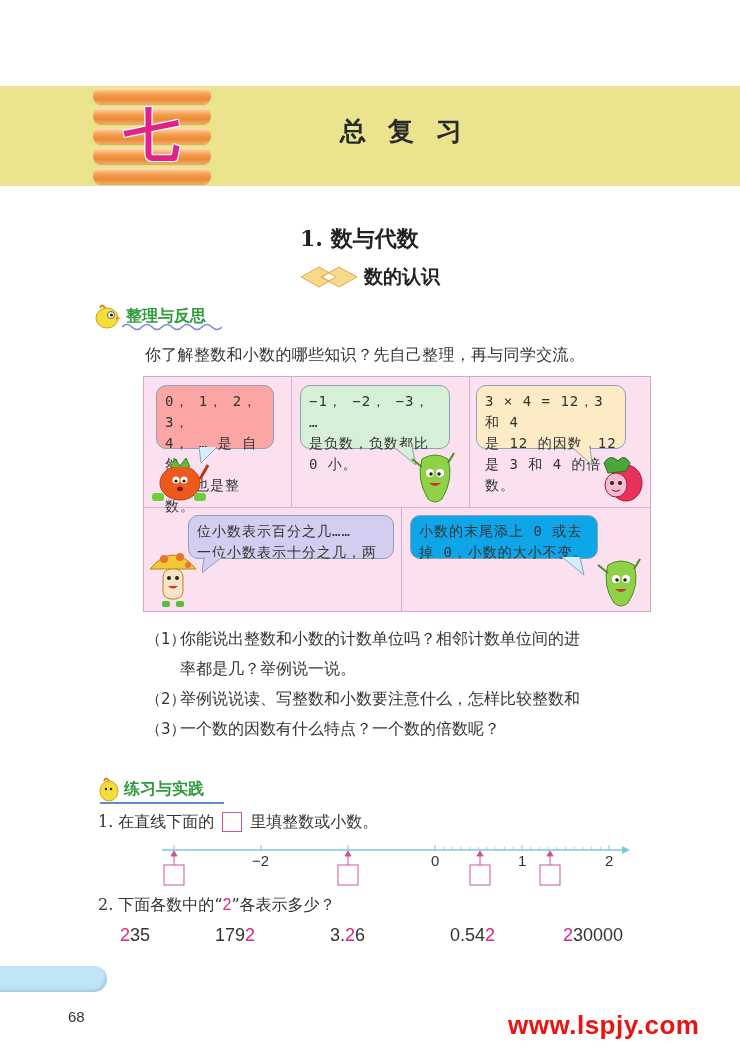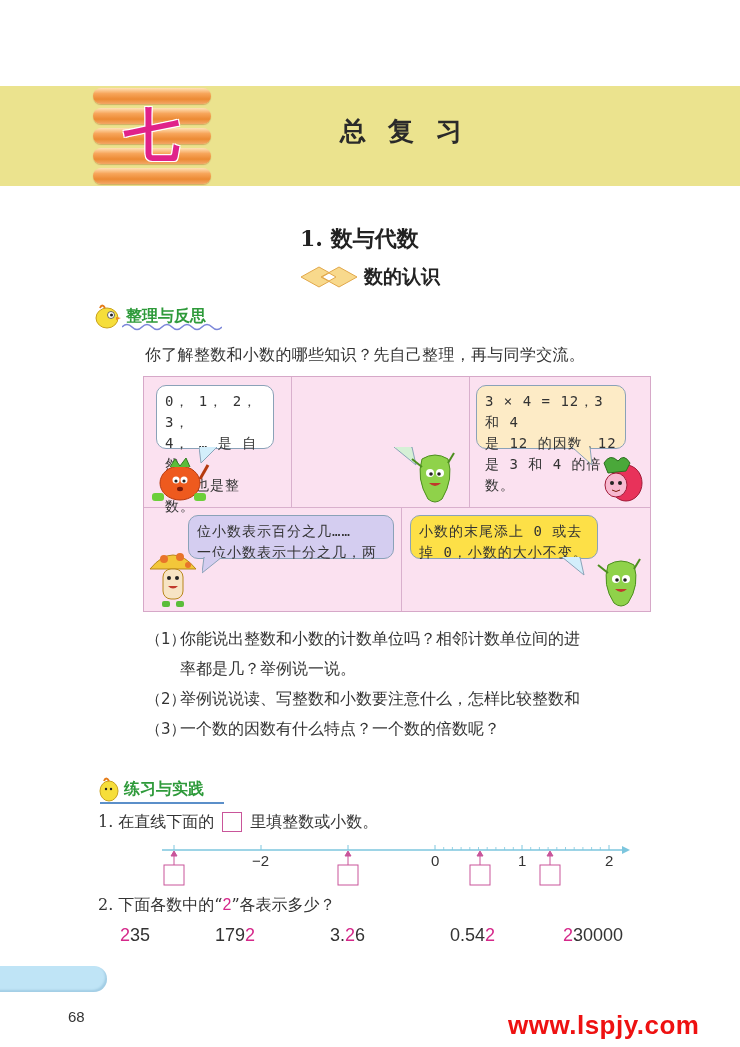--- a/index.html
+++ b/index.html
@@ -90,21 +90,21 @@
 </svg>
 
 <div class="abs intro">你了解整数和小数的哪些知识？先自己整理，再与同学交流。</div>
 
 <div class="abs panel">
   <div class="vline" style="left:147px;top:0;width:1px;height:130px"></div>
   <div class="vline" style="left:325px;top:0;width:1px;height:130px"></div>
   <div class="hline" style="left:0;top:130px;width:506px;height:1px"></div>
   <div class="vline" style="left:257px;top:130px;width:1px;height:104px"></div>
 
-  <div class="bubble" style="left:12px;top:8px;width:118px;height:64px;background:#ffffff;">
+  <div class="bubble" style="left:12px;top:8px;width:118px;height:64px;background:#fca5a5;">
     <div>0， 1， 2， 3，</div>
     <div>4， … 是 自 然</div>
     <div>数，也是整数。</div>
   </div>
   <svg class="abs" style="left:55px;top:70px" width="20" height="18">
       <polygon points="0,0 18,0 2,16" fill="#d3eefb" stroke="#8aa2b8"></polygon>
       <line x1="1" y1="0" x2="17" y2="0" stroke="#d3eefb" stroke-width="2"></line>
     </svg>
   <svg class="abs" style="left:6px;top:76px" width="62" height="52" viewBox="0 0 62 52">
     <ellipse cx="30" cy="30" rx="20" ry="17" fill="#ee5a1e" stroke="#b53a10"></ellipse>
@@ -112,20 +112,25 @@
     <circle cx="26" cy="27" r="3.5" fill="#fff"></circle>
       <circle cx="34" cy="27" r="3.5" fill="#fff"></circle>
     <circle cx="26" cy="28" r="1.6" fill="#222"></circle>
       <circle cx="34" cy="28" r="1.6" fill="#222"></circle>
     <ellipse cx="30" cy="36" rx="3" ry="2.2" fill="#7a1a0a"></ellipse>
     <rect x="2" y="40" width="12" height="8" rx="3" fill="#6ccf3a"></rect>
     <rect x="44" y="40" width="12" height="8" rx="3" fill="#6ccf3a"></rect>
     <path d="M50 26 L58 12" stroke="#b53a10" stroke-width="3"></path>
   </svg>
 
+  <div class="bubble" style="left:156px;top:8px;width:150px;height:64px;background:#d5f0d6;">
+    <div>−1， −2， −3， …</div>
+    <div>是负数，负数都比</div>
+    <div>0 小。</div>
+  </div>
   <svg class="abs" style="left:250px;top:70px" width="24" height="20">
       <polygon points="0,0 18,0 22,18" fill="#d5f0d6" stroke="#8aa2b8"></polygon>
       <line x1="1" y1="0" x2="17" y2="0" stroke="#d5f0d6" stroke-width="2"></line>
     </svg>
   <svg class="abs" style="left:266px;top:72px" width="50" height="58" viewBox="0 0 50 58">
     <path d="M12 10 Q25 2 38 10 Q44 30 32 50 Q25 56 18 50 Q6 30 12 10Z" fill="#8fd24a" stroke="#4c8e1e"></path>
     <circle cx="20" cy="24" r="4" fill="#fff"></circle>
       <circle cx="30" cy="24" r="4" fill="#fff"></circle>
     <circle cx="21" cy="25" r="1.8" fill="#222"></circle>
       <circle cx="29" cy="25" r="1.8" fill="#222"></circle>
@@ -166,21 +171,21 @@
       <circle cx="32" cy="12" r="4" fill="#e8742a"></circle>
       <circle cx="40" cy="20" r="3" fill="#e8742a"></circle>
     <rect x="15" y="24" width="20" height="30" rx="8" fill="#f7e4c4" stroke="#b8861a"></rect>
     <circle cx="21" cy="33" r="2" fill="#222"></circle>
       <circle cx="29" cy="33" r="2" fill="#222"></circle>
     <path d="M20 41 Q25 46 30 41" fill="#c0392b"></path>
     <rect x="14" y="56" width="8" height="6" rx="2" fill="#5bbd3a"></rect>
       <rect x="28" y="56" width="8" height="6" rx="2" fill="#5bbd3a"></rect>
   </svg>
 
-  <div class="bubble" style="left:266px;top:138px;width:188px;height:44px;background:#fde047;">
+  <div class="bubble" style="left:266px;top:138px;width:188px;height:44px;background:#0ea5e9;">
     <div>小数的末尾添上 0 或去</div>
     <div>掉 0，小数的大小不变。</div>
   </div>
   <svg class="abs" style="left:418px;top:180px" width="24" height="20">
       <polygon points="0,0 18,0 22,18" fill="#d3eefb" stroke="#8aa2b8"></polygon>
       <line x1="1" y1="0" x2="17" y2="0" stroke="#d3eefb" stroke-width="2"></line>
     </svg>
   <svg class="abs" style="left:452px;top:178px" width="50" height="56" viewBox="0 0 50 56">
     <path d="M12 10 Q25 2 38 10 Q44 30 32 48 Q25 54 18 48 Q6 30 12 10Z" fill="#8fd24a" stroke="#4c8e1e"></path>
     <circle cx="20" cy="24" r="4" fill="#fff"></circle>

